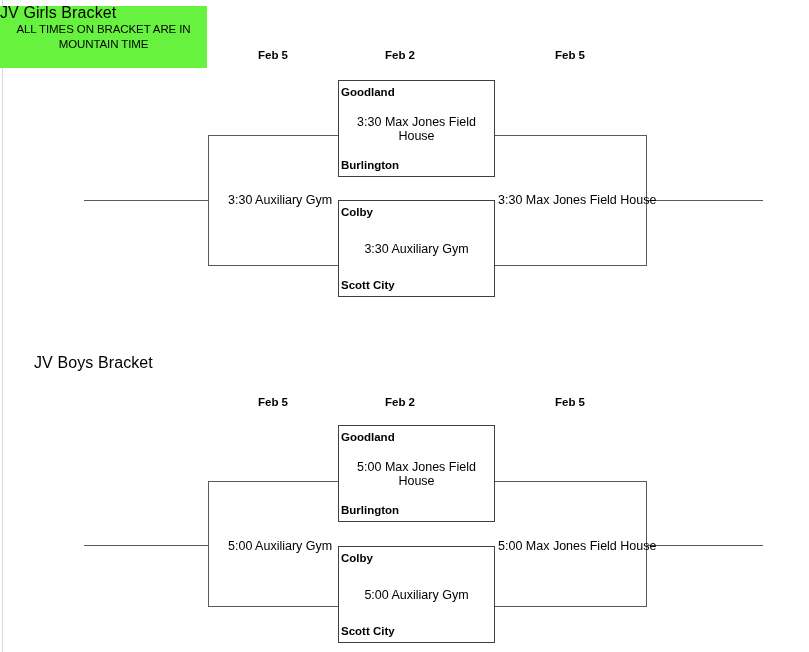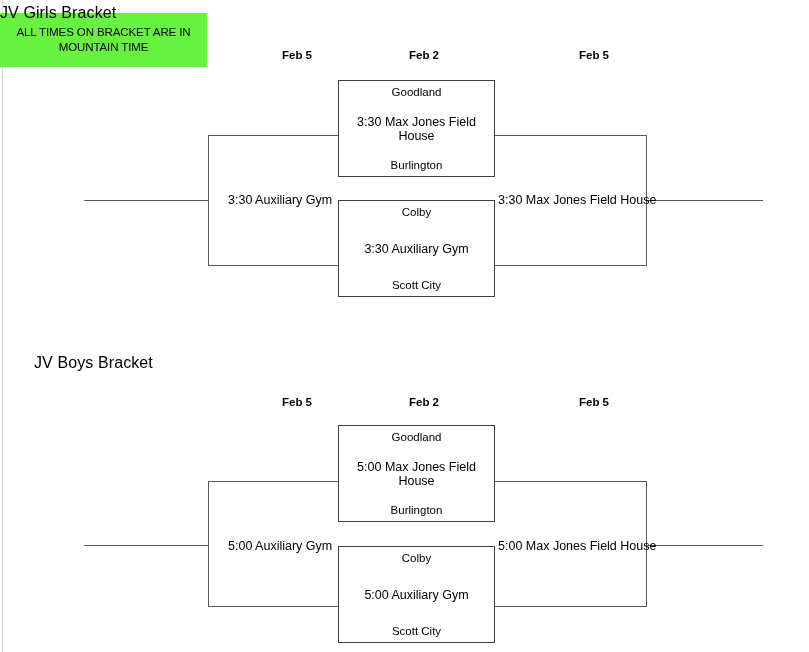--- a/index.html
+++ b/index.html
@@ -22,23 +22,23 @@
     left: 2px;
     top: 0;
     width: 1px;
     height: 652px;
     background: #d9d9d9;
   }
 
   .notice-banner {
     position: absolute;
     left: 0;
-    top: 13px;
+    top: 6px;
     width: 207px;
-    height: 54px;
+    height: 62px;
     background: #66f23f;
     display: flex;
     align-items: center;
     justify-content: center;
     text-align: center;
     box-sizing: border-box;
     padding: 0 4px;
   }
   .notice-banner span {
     font-size: 11.5px;
@@ -51,21 +51,20 @@
     width: 100%;
     text-align: left;
     font-size: 16px;
     letter-spacing: 0.1px;
   }
 
   .round-dates {
     position: absolute;
     width: 785px;
     height: 14px;
-    margin-left: 24px;
   }
   .round-date {
     position: absolute;
     font-size: 11.5px;
     font-weight: bold;
     text-align: center;
     width: 80px;
   }
   .round-date.r1 { left: 233px; }
   .round-date.r2 { left: 360px; }
@@ -81,22 +80,22 @@
     box-sizing: border-box;
     background: #ffffff;
     display: flex;
     flex-direction: column;
     justify-content: space-between;
     align-items: center;
     padding: 5px 2px 5px 2px;
   }
   .match-box .team {
     font-size: 11.5px;
-    font-weight: normal;
-    text-align: center;
+    font-weight: bold;
+    text-align: left;
     width: 100%;
   }
   .match-box .venue {
     font-size: 12.5px;
     text-align: center;
     width: 100%;
   }
 
   
   .connector {

